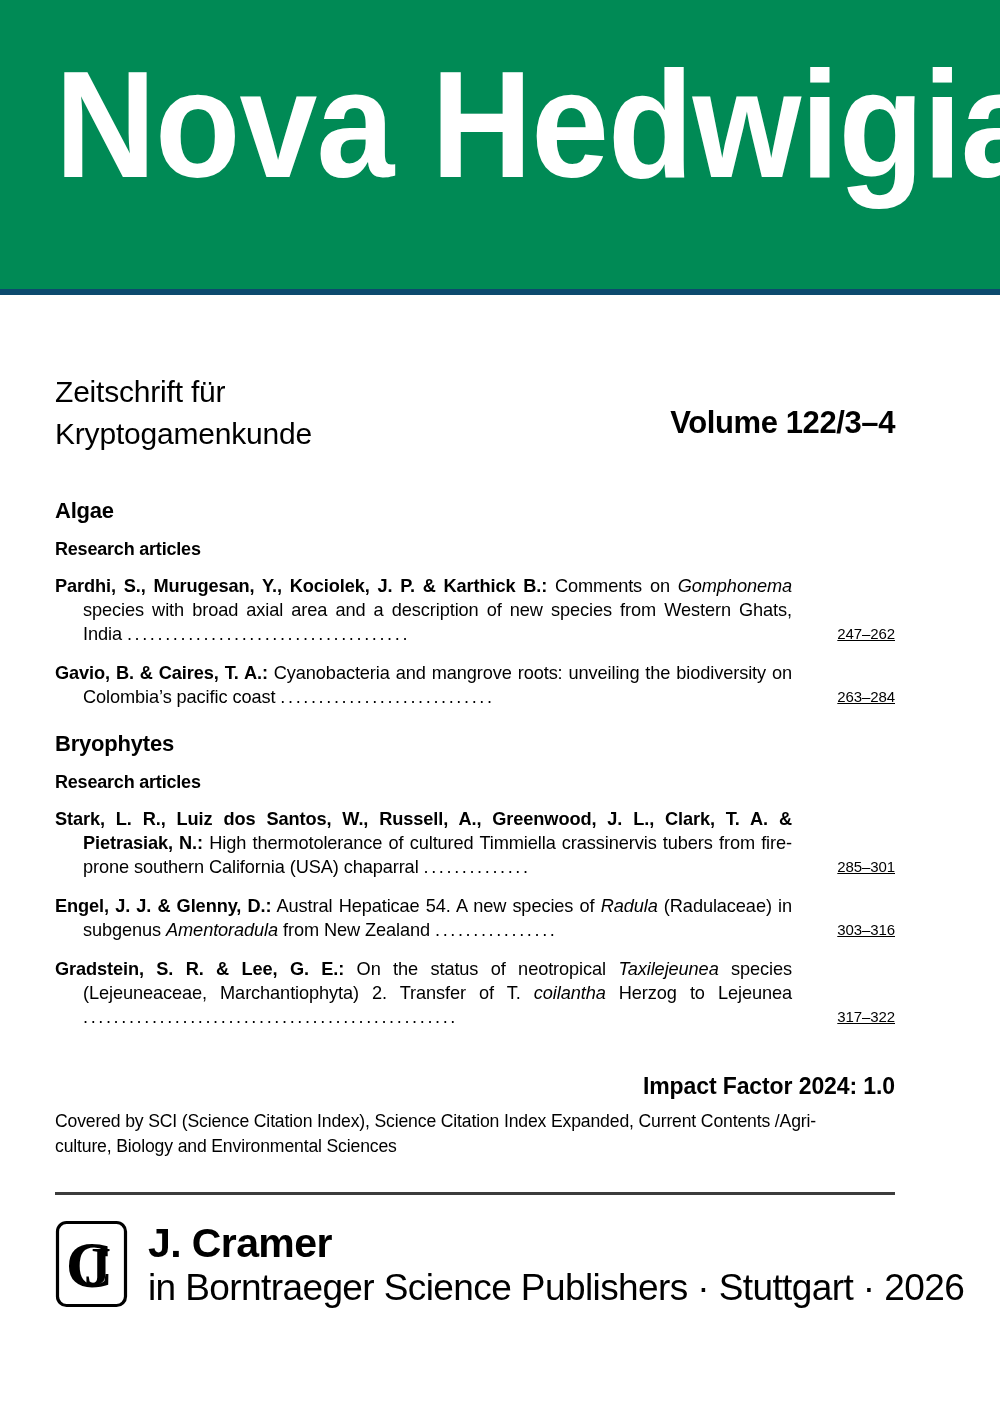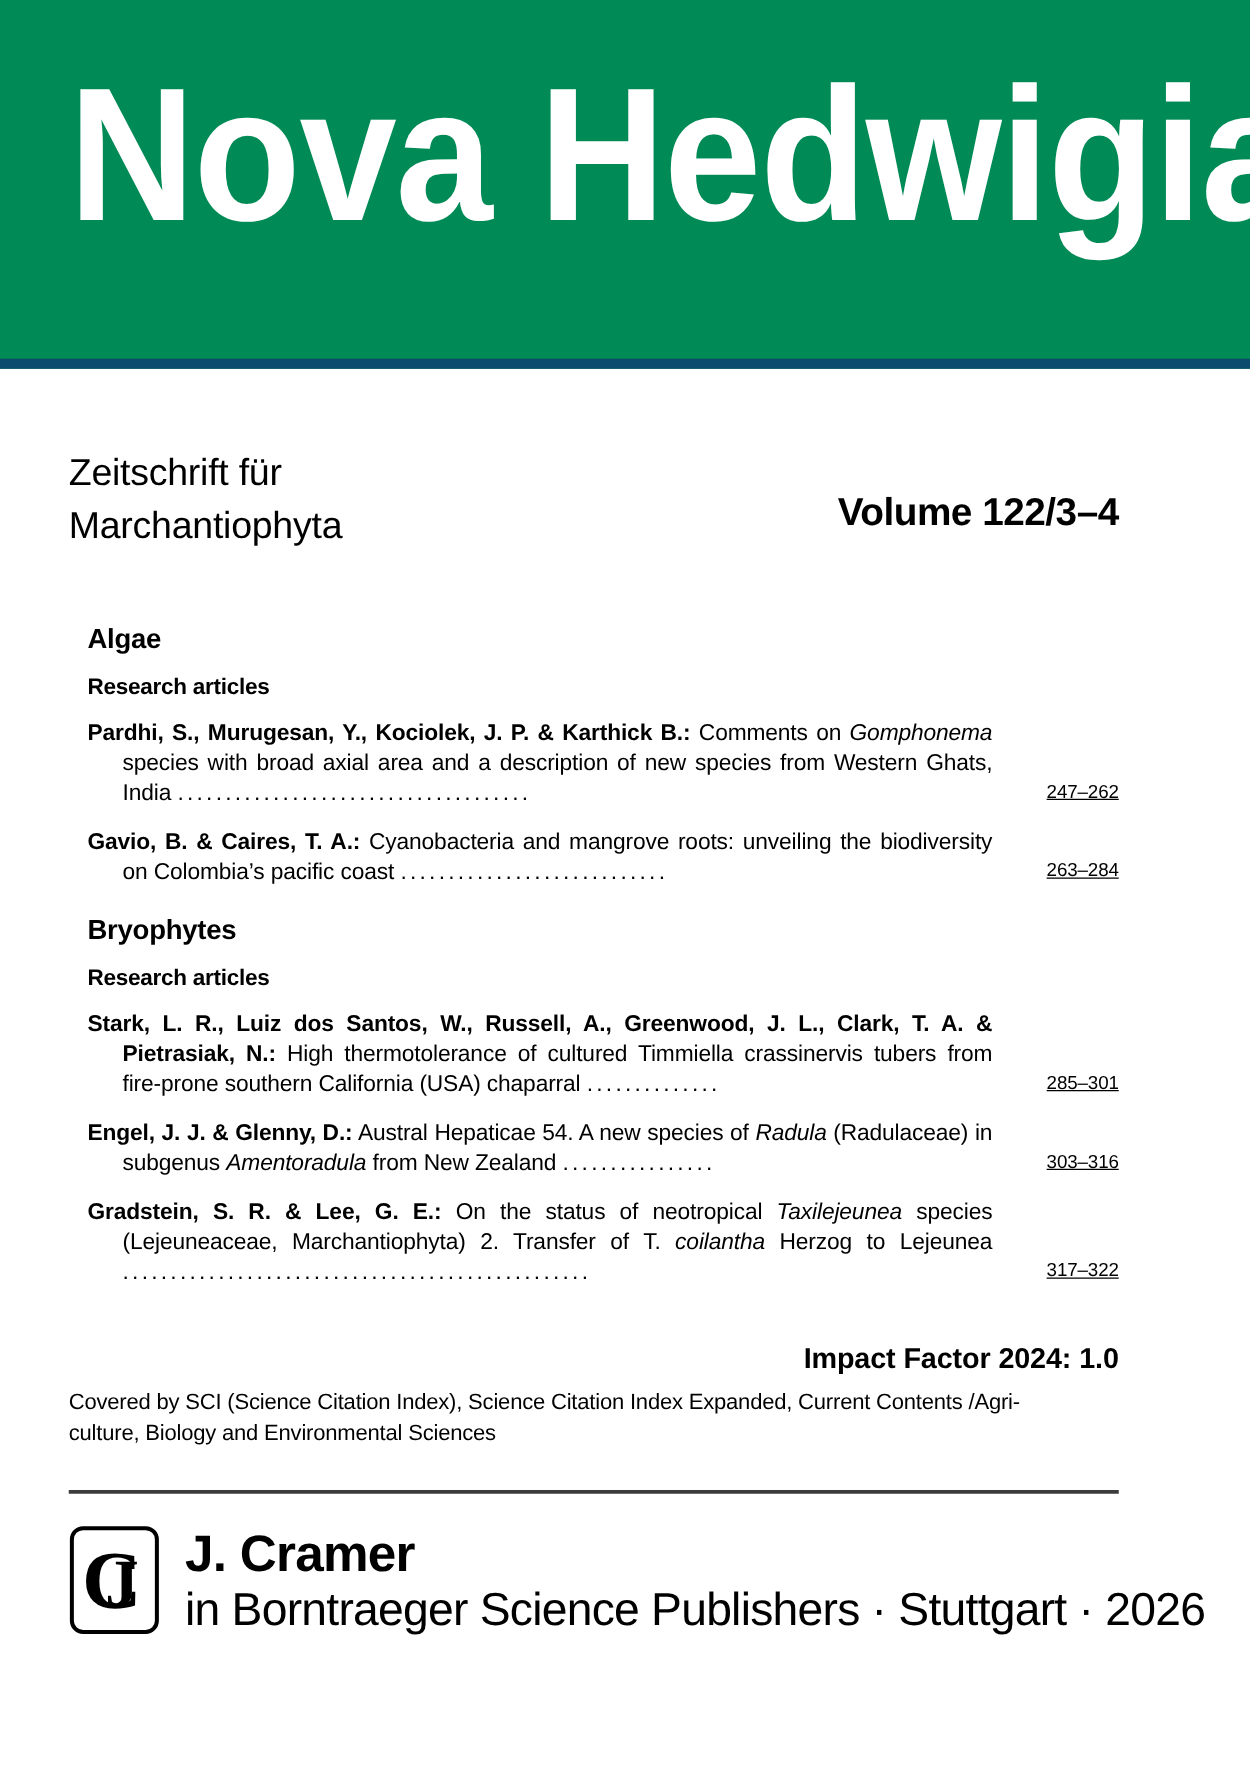--- a/index.html
+++ b/index.html
@@ -18,42 +18,42 @@
   }
 
   
   .masthead {
     position: absolute;
     left: 0;
     top: 0;
     width: 1000px;
     height: 295px;
     background: #008a55;
-    border-bottom: 8px solid #0c4a6e;
+    border-bottom: 6px solid #0c4a6e;
     box-sizing: border-box;
   }
   .journal-title {
     position: absolute;
     left: 55px;
     top: 48px;
     font-size: 152px;
     line-height: 152px;
     font-weight: bold;
     color: #ffffff;
     letter-spacing: -1px;
     transform: scaleX(0.92);
     transform-origin: left center;
     white-space: nowrap;
   }
 
   
   .subheader {
     position: absolute;
     left: 55px;
-    top: 358px;
+    top: 371px;
     width: 840px;
     display: flex;
     justify-content: space-between;
     align-items: flex-start;
   }
   .subtitle {
     font-size: 30px;
     line-height: 42px;
     font-weight: normal;
     letter-spacing: -0.2px;
@@ -67,21 +67,21 @@
     white-space: nowrap;
   }
 
   
   .contents {
     position: absolute;
     left: 55px;
     top: 498px;
     width: 840px;
   }
-  .group { margin-bottom: 0; margin-left: 15px; }
+  .group { margin-bottom: 0; }
   .group-title {
     font-size: 22px;
     font-weight: bold;
     line-height: 26px;
     margin: 0 0 14px 0;
     letter-spacing: -0.2px;
   }
   .group-subtitle {
     font-size: 18px;
     font-weight: bold;
@@ -189,21 +189,21 @@
 </head>
 <body>
 
 <div class="masthead">
   <div class="journal-title">Nova Hedwigia</div>
 </div>
 
 <div class="subheader">
   <div class="subtitle">
     <div>Zeitschrift für</div>
-    <div>Marchantiophyta</div>
+    <div>Kryptogamenkunde</div>
   </div>
   <div class="volume">Volume 122/3–4</div>
 </div>
 
 <div class="contents">
 
   <div class="group">
     <div class="group-title">Algae</div>
     <div class="group-subtitle">Research articles</div>
 

